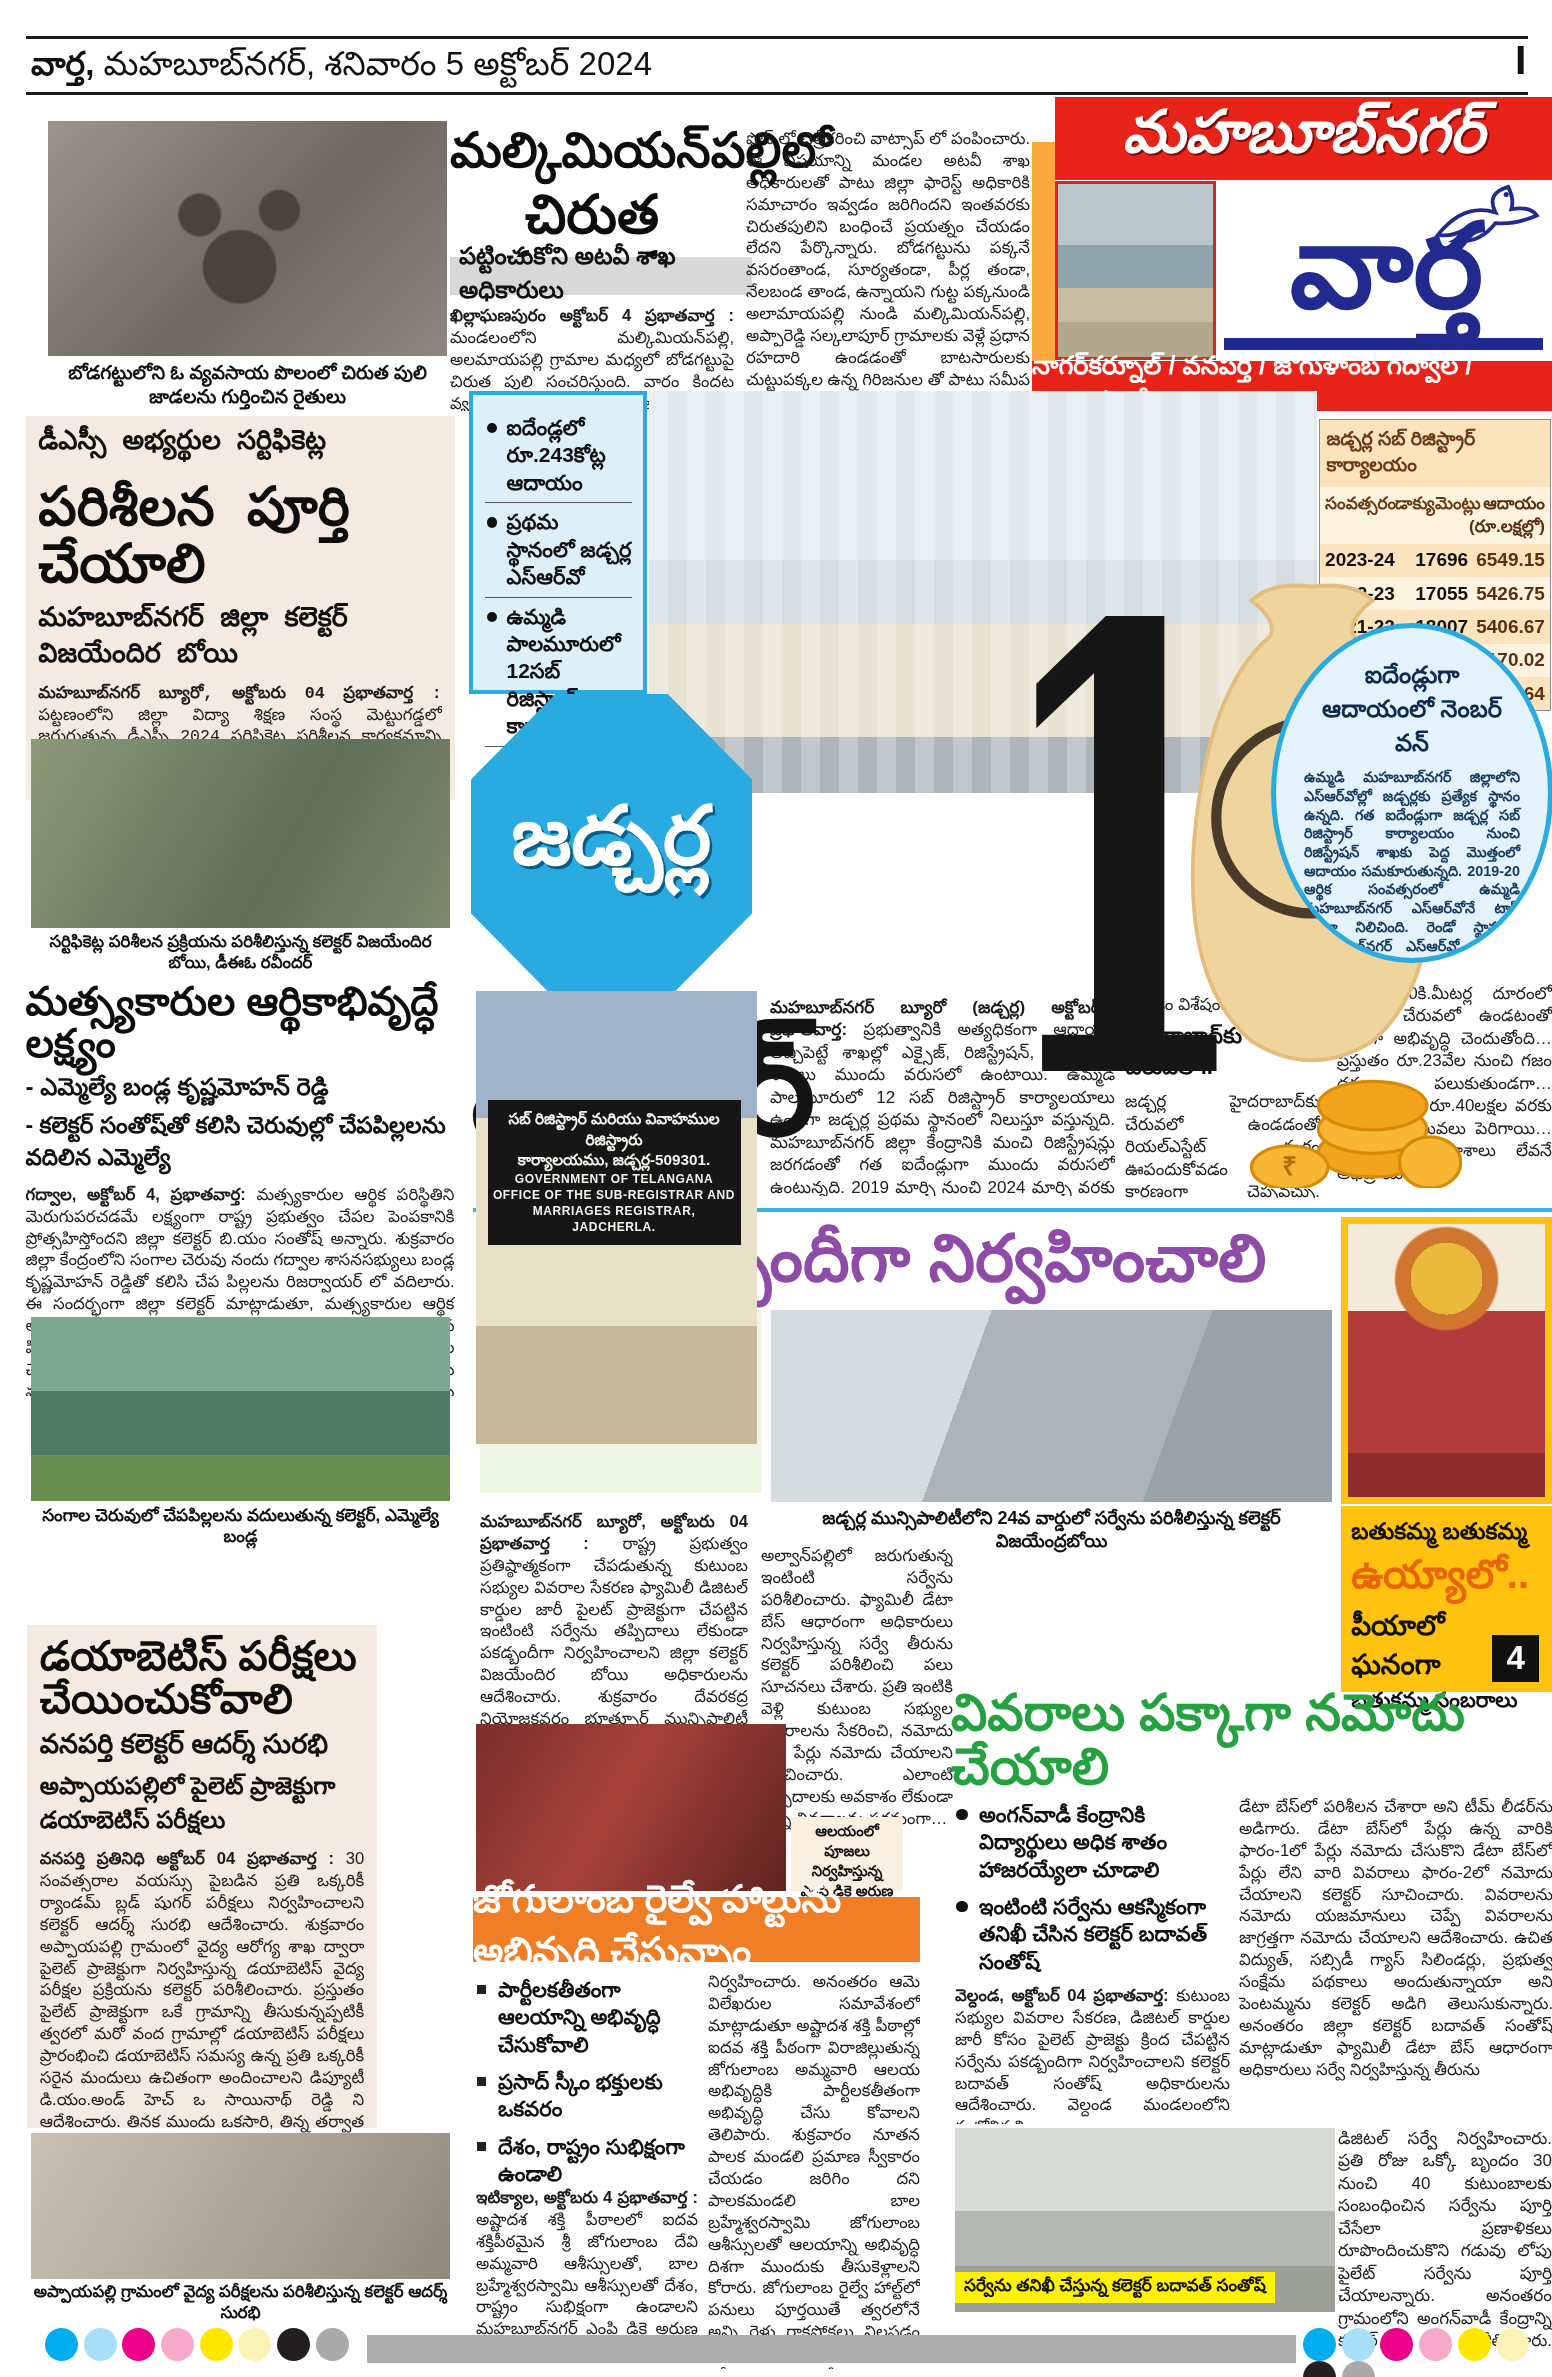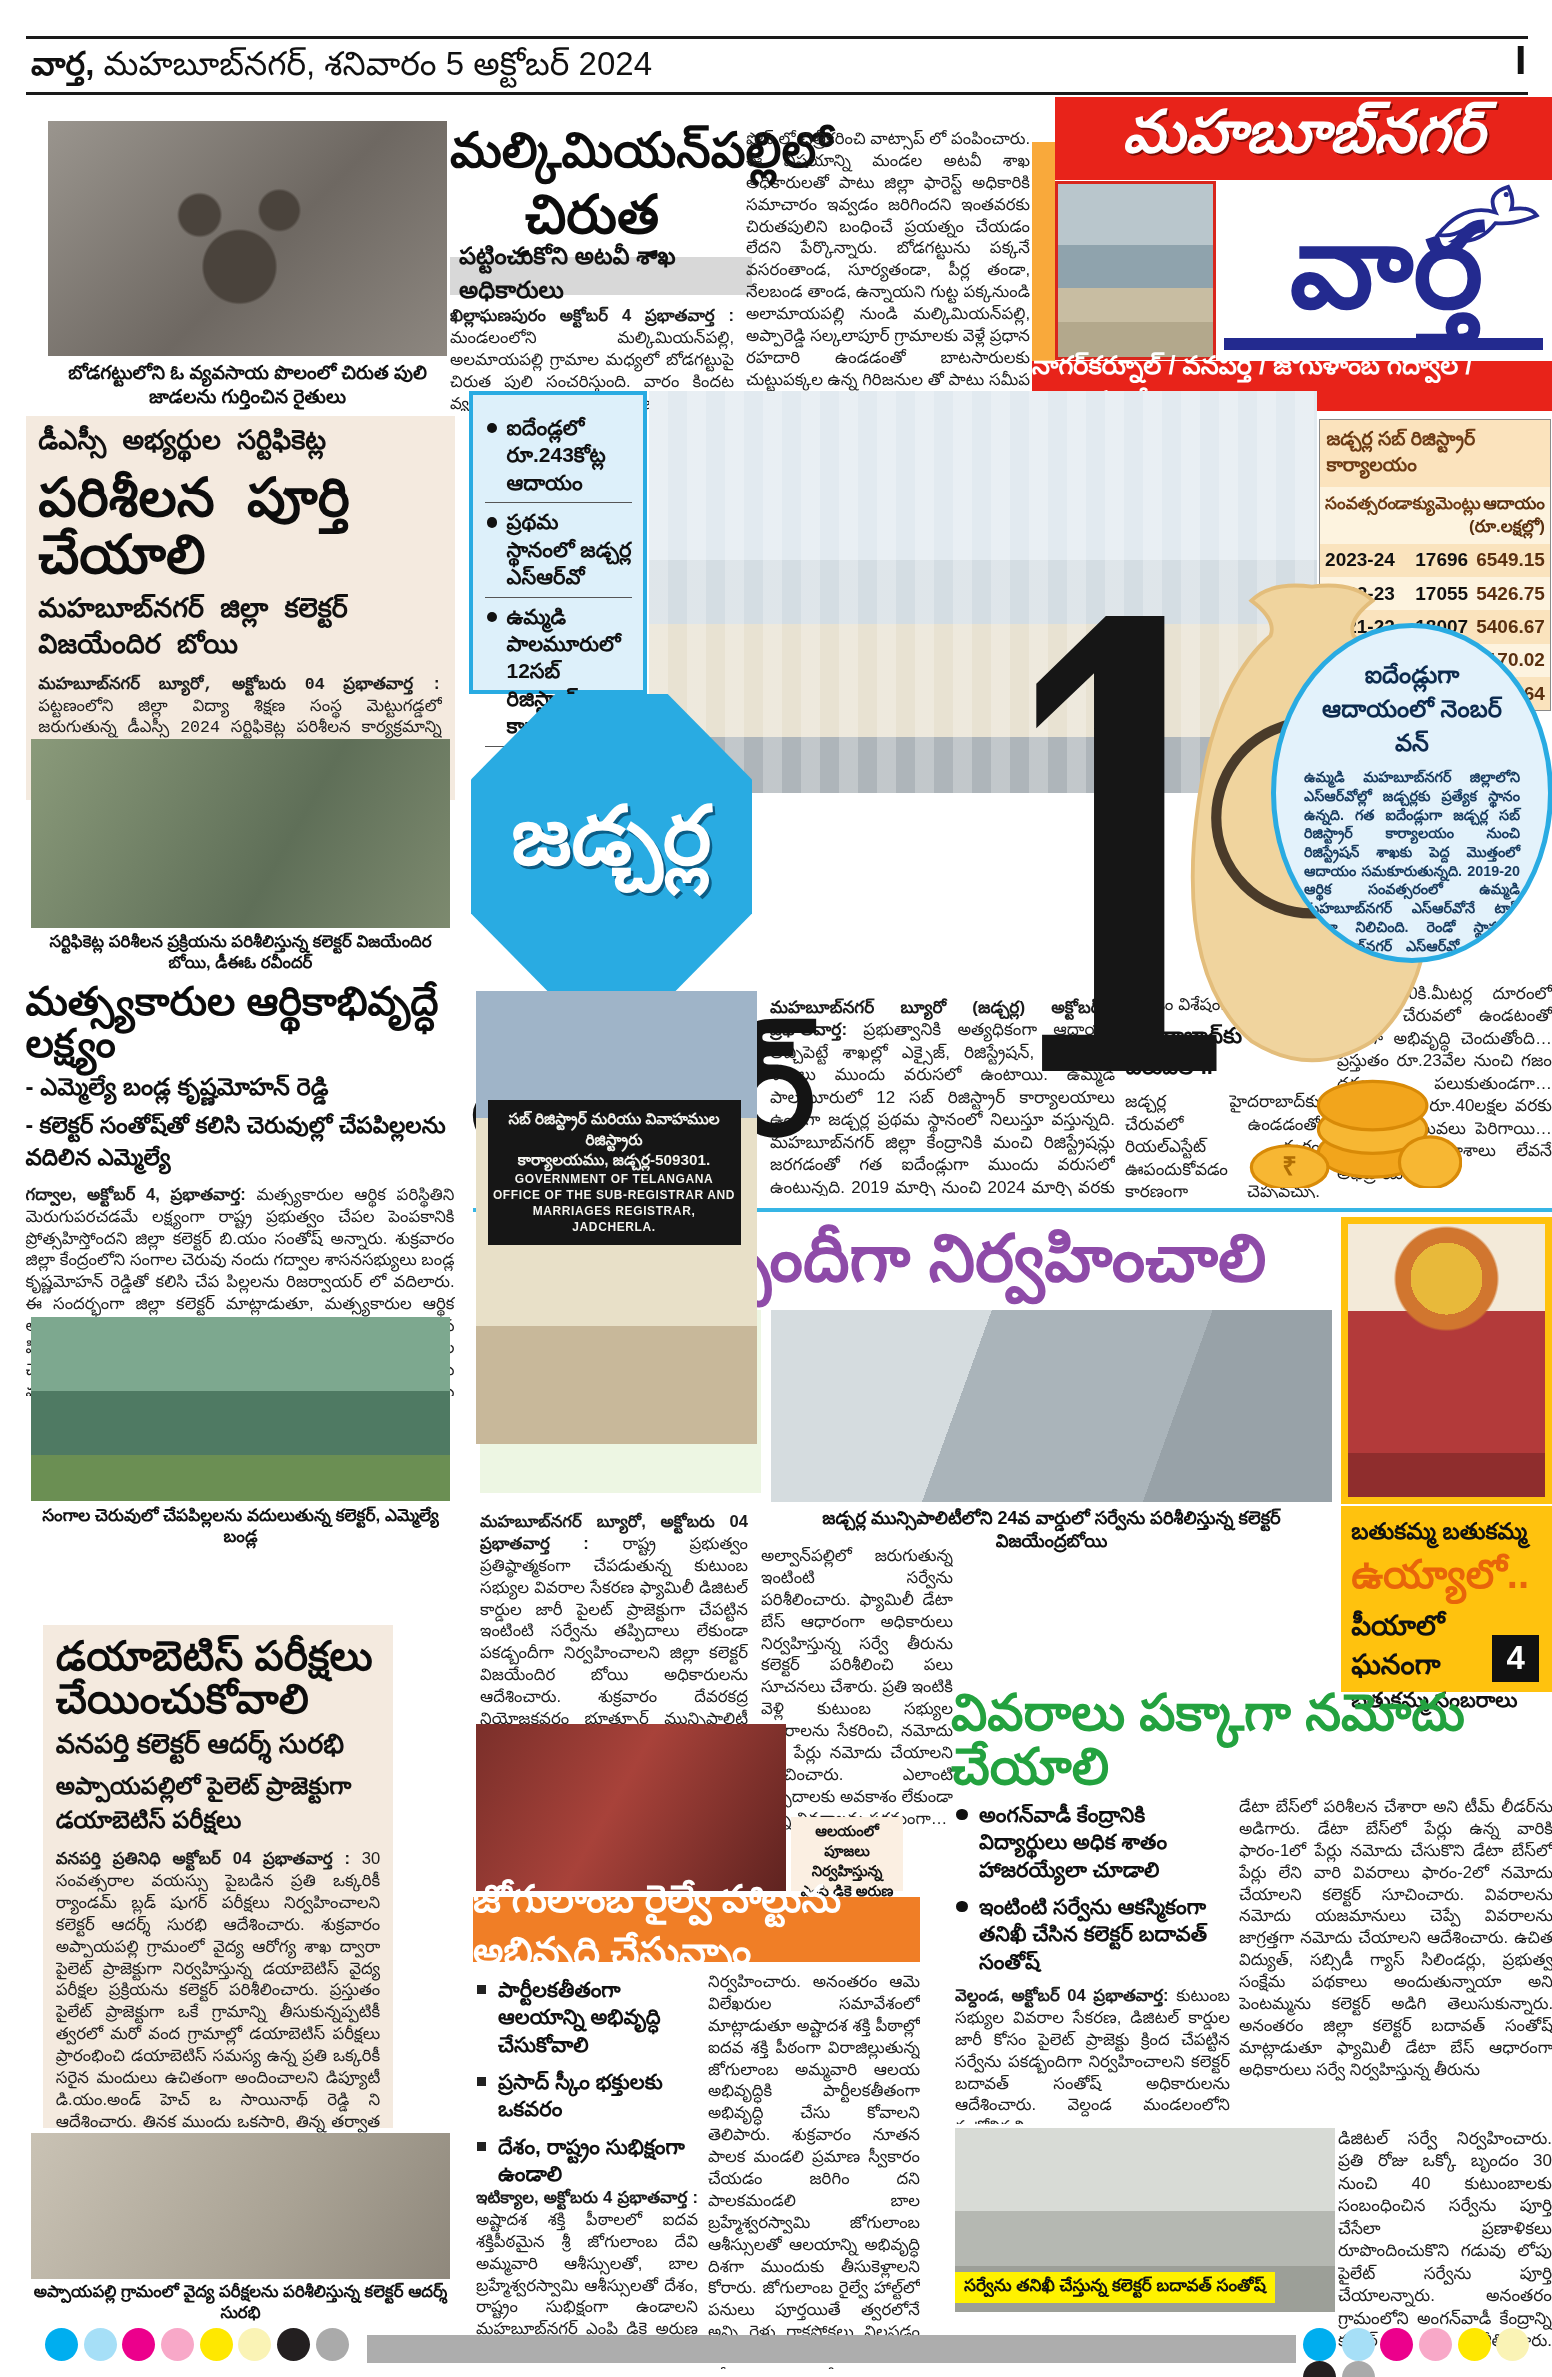--- a/index.html
+++ b/index.html
@@ -92,41 +92,41 @@
   <div class="abs headline" style="left:450px;top:125px;width:284px;font-size:49px;text-align:center;">మల్కిమియన్‌పల్లిలో</div>
   <div class="abs headline" style="left:450px;top:186px;width:284px;font-size:54px;text-align:center;">చిరుత సంచారం</div>
   <div class="abs subhead-band" style="left:450px;top:257px;width:284px;height:38px;font-size:24px;">పట్టించుకోని అటవీ శాఖ అధికారులు</div>
   <div class="abs body-txt" style="left:450px;top:305px;width:284px;height:106px;">
     <b>ఖిల్లాఘణపురం అక్టోబర్ 4 ప్రభాతవార్త :</b><span> మండలంలోని మల్కిమియన్‌పల్లి, అలమాయపల్లి గ్రామాల మధ్యలో బోడగట్టుపై చిరుత పులి సంచరిస్తుంది. వారం కిందట వ్యవసాయ పొలాల నుంచి బోడగట్టు పైకి వెళ్తున్న దృశ్యాన్ని, గ్రామానికి చెందిన గణేష్ మరి కొంతమంది యువకులు తమ సెల్</span>
   </div>
   <div class="abs body-txt" style="left:746px;top:128px;width:284px;height:284px;">ఫోన్ లో చిత్రీకరించి వాట్సాప్ లో పంపించారు. ఈ విషయాన్ని మండల అటవీ శాఖ అధికారులతో పాటు జిల్లా ఫారెస్ట్ అధికారికి సమాచారం ఇవ్వడం జరిగిందని ఇంతవరకు చిరుతపులిని బంధించే ప్రయత్నం చేయడం లేదని పేర్కొన్నారు. బోడగట్టును పక్కనే వసరంతాండ, సూర్యతండా, పీర్ల తండా, నేలబండ తాండ, ఉన్నాయని గుట్ట పక్కనుండి అలామాయపల్లి నుండి మల్కిమియన్‌పల్లి, అప్పారెడ్డి సల్కలాపూర్ గ్రామాలకు వెళ్లే ప్రధాన రహదారి ఉండడంతో బాటసారులకు చుట్టుపక్కల ఉన్న గిరిజనుల తో పాటు సమీప గ్రామాల ప్రజలు రైతులు ఆందోళన వ్యక్తం చేస్తున్నారు. సంబంధిత అధికారులు వెంబడే స్పందించి చిరుతపులిని బంధించే ప్రయత్నం చేయాలని లేదంటే స్థానిక అటవీ శాఖ కార్యాలయం ఎదుట ధర్నా నిర్వహిస్తామని ఆయా గ్రామాల ప్రజలు రైతులు హెచ్చరిస్తున్నారు.</div>
 
   <div class="abs beige" style="left:25.5px;top:416px;width:429px;height:384px;padding:10.2px 12.8px;box-sizing:border-box;font-family:Liberation Mono, monospace;">
     <div class="kicker" style="font-size:27px;">డీఎస్సీ అభ్యర్థుల సర్టిఫికెట్ల</div>
-    <div class="headline" style="font-size:54px;margin-top:12px;">పరిశీలన పూర్తి చేయాలి</div>
+    <div class="headline" style="font-size:54px;margin-top:21px;">పరిశీలన పూర్తి చేయాలి</div>
     <div style="font-weight:bold;font-size:27px;margin-top:6.4px;">మహబూబ్‌నగర్ జిల్లా కలెక్టర్ విజయేందిర బోయి</div>
     <div class="body-txt" style="margin-top:7.7px;height:153px;">
       <b>మహబూబ్‌నగర్ బ్యూరో, అక్టోబరు 04 ప్రభాతవార్త :</b><span> పట్టణంలోని జిల్లా విద్యా శిక్షణ సంస్థ మెట్టుగడ్డలో జరుగుతున్న డీఎస్సీ 2024 సర్టిఫికెట్ల పరిశీలన కార్యక్రమాన్ని కలెక్టర్ విజయేందిర బోయి ఆకస్మికంగా సందర్శించారు. డీఎస్సీ 2024 అభ్యర్థుల సర్టిఫికెట్ల పరిశీలన సకాలంలో పూర్తి చేయాలని కలెక్టర్ సూచించారు. ఈ సందర్భంగా అభ్యర్థులతో, కమిటి సభ్యులతో కలెక్టర్ మాట్లాడారు. పరిశీలన పూర్తయిన వెంటనే ఆ వివరాలను ఆన్‌లైన్‌లో పొందుపరచాలని సూచించారు. ఇప్పటి వరకు సర్టిఫికెట్ల పరిశీలనకు రాని అభ్యర్థులకు ఫోన్ ద్వారా సంప్రదించి 1:3 నిష్పత్తికి ఎంపికైన అభ్యర్థులందరూ సర్టిఫికెట్లు పరిశీలన చేసుకునే విధంగా ప్రయత్నించాలని డీఈఓకు సూచించారు. కార్యక్రమంలో డీఈఓ రవిందర్‌తో పాటు అసిస్టెంట్ డైరెక్టర్ అనసూయ, సీఎంఓ బాలుయాదవ్, బైకాని ఏఎంఓ దుంకుడు శ్రీనివాస్ సూపరింటెండెంట్ శంభుప్రసాద్ పాల్గొన్నారు.</span>
     </div>
   </div>
   <div class="abs ph ph-green" style="left:31px;top:739px;width:419px;height:189px;"></div>
   <div class="abs cap" style="left:31px;top:932px;width:419px;font-size:16.6px;">సర్టిఫికెట్ల పరిశీలన ప్రక్రియను పరిశీలిస్తున్న కలెక్టర్ విజయేందిర బోయి, డీఈఓ రవీందర్</div>
 
   <div class="abs" style="left:25.5px;top:980px;width:429px;">
     <div class="headline" style="font-size:40px;">మత్స్యకారుల ఆర్థికాభివృద్ధే లక్ష్యం</div>
     <div style="font-weight:bold;font-size:24px;margin-top:9px;">- ఎమ్మెల్యే బండ్ల కృష్ణమోహన్ రెడ్డి</div>
     <div style="font-weight:bold;font-size:23px;margin-top:5.1px;">- కలెక్టర్ సంతోష్‌తో కలిసి చెరువుల్లో చేపపిల్లలను వదిలిన ఎమ్మెల్యే</div>
     <div class="body-txt" style="margin-top:7.7px;height:212px;">
       <b>గద్వాల, అక్టోబర్ 4, ప్రభాతవార్త:</b><span> మత్స్యకారుల ఆర్థిక పరిస్థితిని మెరుగుపరచడమే లక్ష్యంగా రాష్ట్ర ప్రభుత్వం చేపల పెంపకానికి ప్రోత్సహిస్తోందని జిల్లా కలెక్టర్ బి.యం సంతోష్ అన్నారు. శుక్రవారం జిల్లా కేంద్రంలోని సంగాల చెరువు నందు గద్వాల శాసనసభ్యులు బండ్ల కృష్ణమోహన్ రెడ్డితో కలిసి చేప పిల్లలను రిజర్వాయర్ లో వదిలారు. ఈ సందర్భంగా జిల్లా కలెక్టర్ మాట్లాడుతూ, మత్స్యకారుల ఆర్థిక అభివృద్ధి కోసం 65,400 చేప పిల్లలను వదలడం జరిగిందని, ఈ చేప పిల్లలలో కట్లు, బొచ్చు, శీలావతి, మృగలు వంటి నాలుగు రకాల చేపలు ఉన్నాయని తెలిపారు. ఈ చేపలు స్థానిక మత్స్యకారులకు ముఖ్యమైన వనరులను అందించడం ద్వారా, మత్స్యకారులు ఆర్థికంగా అభివృద్ధి చెందుతారని తెలిపారు. గద్వాల్ శాసన సభ్యులు బండ్ల కృష్ణమోహన్ రెడ్డి మాట్లాడుతూ, మత్స్యకారులు ఆర్థికంగా ఎదగాలని ప్రభుత్వం మత్స్యకారుల సంక్షేమ అభివృద్ధికి కృషి చేయడం జరుగుతుందని అన్నారు. తెలంగాణ ప్రభుత్వం వంద శాతం రాయితీ పై మత్స్యకారులకు చేపపిల్లలకు సరఫరా చేసిందన్నారు. ఇతర రాష్ట్రాలతో పోల్చితే, మన రాష్ట్రంలో నదులు, సముద్రాల శాతం తక్కువగా ఉన్నప్పటికీ, ప్రభుత్వం ఉన్న నీటి వనరులను …</span>
     </div>
   </div>
   <div class="abs ph ph-pond" style="left:31px;top:1317px;width:419px;height:184px;"></div>
   <div class="abs cap" style="left:31px;top:1505px;width:419px;font-size:17px;">సంగాల చెరువులో చేపపిల్లలను వదులుతున్న కలెక్టర్, ఎమ్మెల్యే బండ్ల</div>
 
-  <div class="abs beige" style="left:43px;top:1625px;width:350px;height:503px;padding:10.2px 12.8px;box-sizing:border-box;">
+  <div class="abs beige" style="left:27px;top:1625px;width:350px;height:503px;padding:10.2px 12.8px;box-sizing:border-box;">
     <div class="headline" style="font-size:41px;">డయాబెటిస్ పరీక్షలు చేయించుకోవాలి</div>
     <div style="font-weight:bold;font-size:27px;margin-top:7.7px;">వనపర్తి కలెక్టర్ ఆదర్శ్ సురభి</div>
     <div style="font-weight:bold;font-size:24px;margin-top:6.4px;">అప్పాయపల్లిలో పైలెట్ ప్రాజెక్టుగా డయాబెటిస్ పరీక్షలు</div>
     <div class="body-txt" style="margin-top:7.7px;height:319px;">
       <b>వనపర్తి ప్రతినిధి అక్టోబర్ 04 ప్రభాతవార్త :</b><span> 30 సంవత్సరాల వయస్సు పైబడిన ప్రతి ఒక్కరికీ ర్యాండమ్ బ్లడ్ షుగర్ పరీక్షలు నిర్వహించాలని కలెక్టర్ ఆదర్శ్ సురభి ఆదేశించారు. శుక్రవారం అప్పాయపల్లి గ్రామంలో వైద్య ఆరోగ్య శాఖ ద్వారా పైలెట్ ప్రాజెక్టుగా నిర్వహిస్తున్న డయాబెటిస్ వైద్య పరీక్షల ప్రక్రియను కలెక్టర్ పరిశీలించారు. ప్రస్తుతం పైలేట్ ప్రాజెక్టుగా ఒకే గ్రామాన్ని తీసుకున్నప్పటికీ త్వరలో మరో వంద గ్రామాల్లో డయాబెటిస్ పరీక్షలు ప్రారంభించి డయాబెటిస్ సమస్య ఉన్న ప్రతి ఒక్కరికీ సరైన మందులు ఉచితంగా అందించాలని డిప్యూటీ డి.యం.అండ్ హెచ్ ఒ సాయినాథ్ రెడ్డి ని ఆదేశించారు. తినక ముందు ఒకసారి, తిన్న తర్వాత మరోసారి ర్యాండంగా రక్త పరీక్షలు ప్రారంభించే విధంగా చర్యలు తీసుకోవాలని సూచించారు. జిల్లా వ్యాప్తంగా 30 సంవత్సరాల వయస్సు దాటిన వారందరికీ డయాబెటీస్ పరీక్షలు నిర్వహించేందుకు అవసరమైన కార్యాచరణ ప్రణాళిక సిద్ధం చేయాలని ఆదేశించారు. డిజిటల్ కార్డు పైలెట్ ప్రాజెక్టుగా తీసుకున్న వనపర్తి మున్సిపాలిటీ 10వ వార్డు, అంజనగిరి గ్రామ పంచాయతీలలో సర్వే త్వరగా పూర్తి చేయాలని బృంద సభ్యులను ఆదేశించారు. ఉదయాన్నే అదనపు కలెక్టర్ లోకల్ …</span>
     </div>
   </div>
   <div class="abs ph ph-med" style="left:31px;top:2133px;width:419px;height:146px;"></div>
   <div class="abs cap" style="left:31px;top:2282px;width:419px;font-size:16.6px;">అప్పాయపల్లి గ్రామంలో వైద్య పరీక్షలను పరిశీలిస్తున్న కలెక్టర్ ఆదర్శ్ సురభి</div>
 

